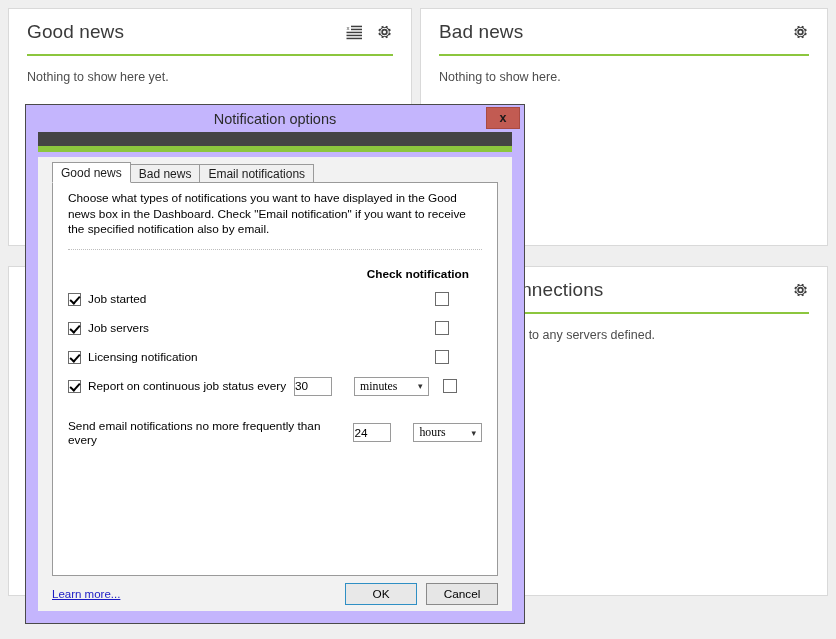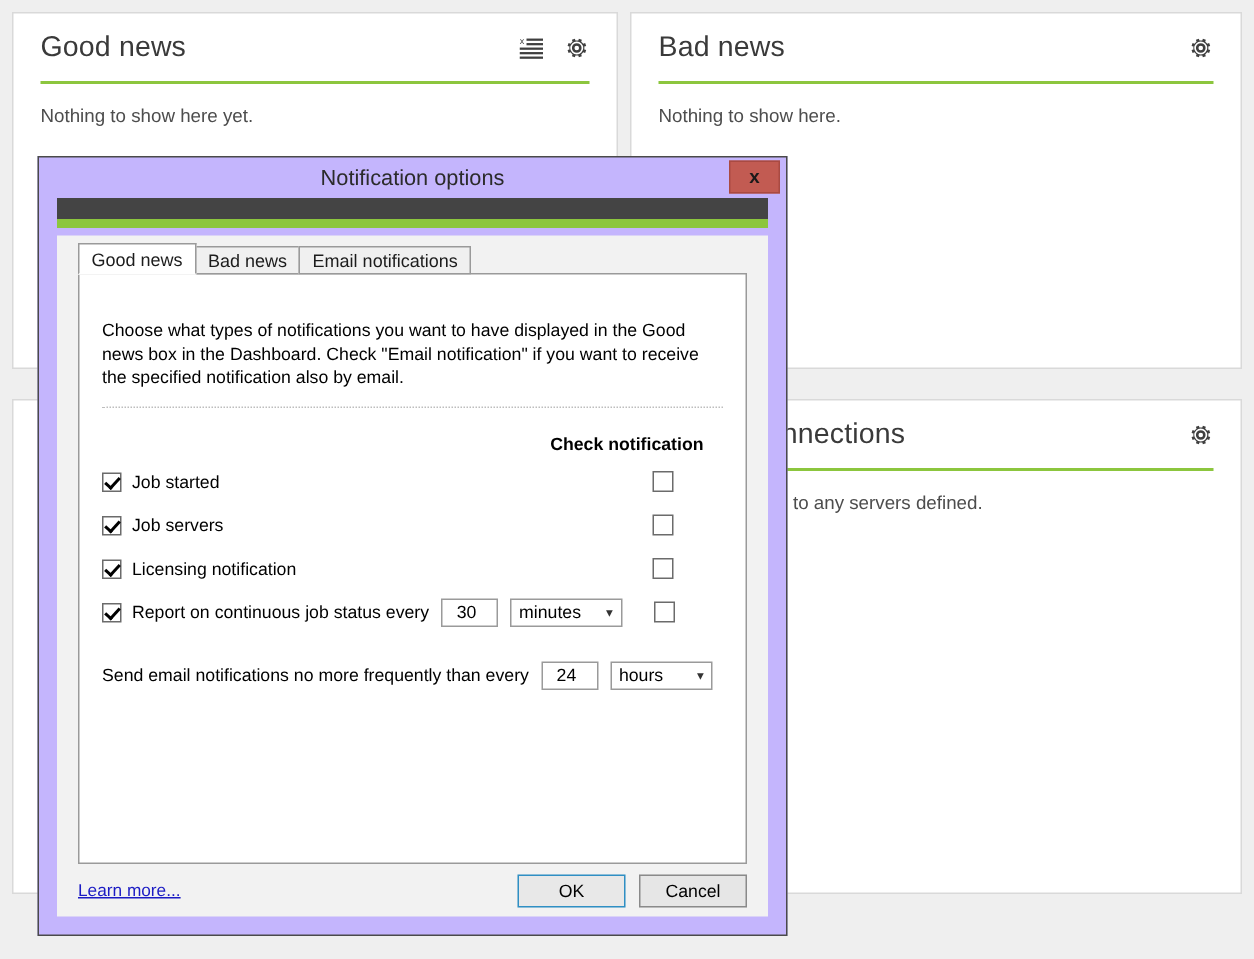--- a/index.html
+++ b/index.html
@@ -131,21 +131,21 @@
     position: relative;
     z-index: 3;
   }
 
   .tabpane {
     flex: 1;
     margin: 0 14px 0 14px;
     background: #ffffff;
     border: 1px solid #9a9a9a;
     box-sizing: border-box;
-    padding: 30px 15px 0 15px;
+    padding: 8px 15px 0 15px;
     position: relative;
     top: -1px;
   }
 
   .intro {
     font-size: 11.8px;
     color: #000;
     line-height: 15.5px;
     padding-bottom: 11px;
     border-bottom: 1px dotted #bdbdbd;
@@ -196,39 +196,40 @@
     padding-right: 10px;
   }
   .cbx.big { width: 14px; height: 14px; }
 
   .num-input {
     width: 38px; height: 19px;
     border: 1px solid #9a9a9a;
     background: #fff;
     font-size: 11.8px;
     font-family: "Liberation Sans", sans-serif;
-    text-align: center;
+    text-align: left;
     padding: 0 4px 0 0;
     box-sizing: border-box;
     color: #000;
     margin-left: 8px;
   }
   .sel {
     height: 19px;
     border: 1px solid #9a9a9a;
     background: #fff;
     font-size: 11.8px;
     box-sizing: border-box;
-    margin-left: 8px;
+    margin-left: 22px;
     display: flex;
     align-items: center;
     padding: 0 5px;
     color: #000;
     cursor: pointer;
     position: relative;
+    font-family: Liberation Serif, serif;
   }
   .sel .sel-val { min-width: 42px; }
   .sel .caret { margin-left: 12px; font-size: 9px; color: #333; }
   .sel.w-min .sel-val { min-width: 46px; }
   .sel.w-hr .sel-val { min-width: 40px; }
 
   .freq-row {
     display: flex;
     align-items: center;
     margin-top: 22px;

